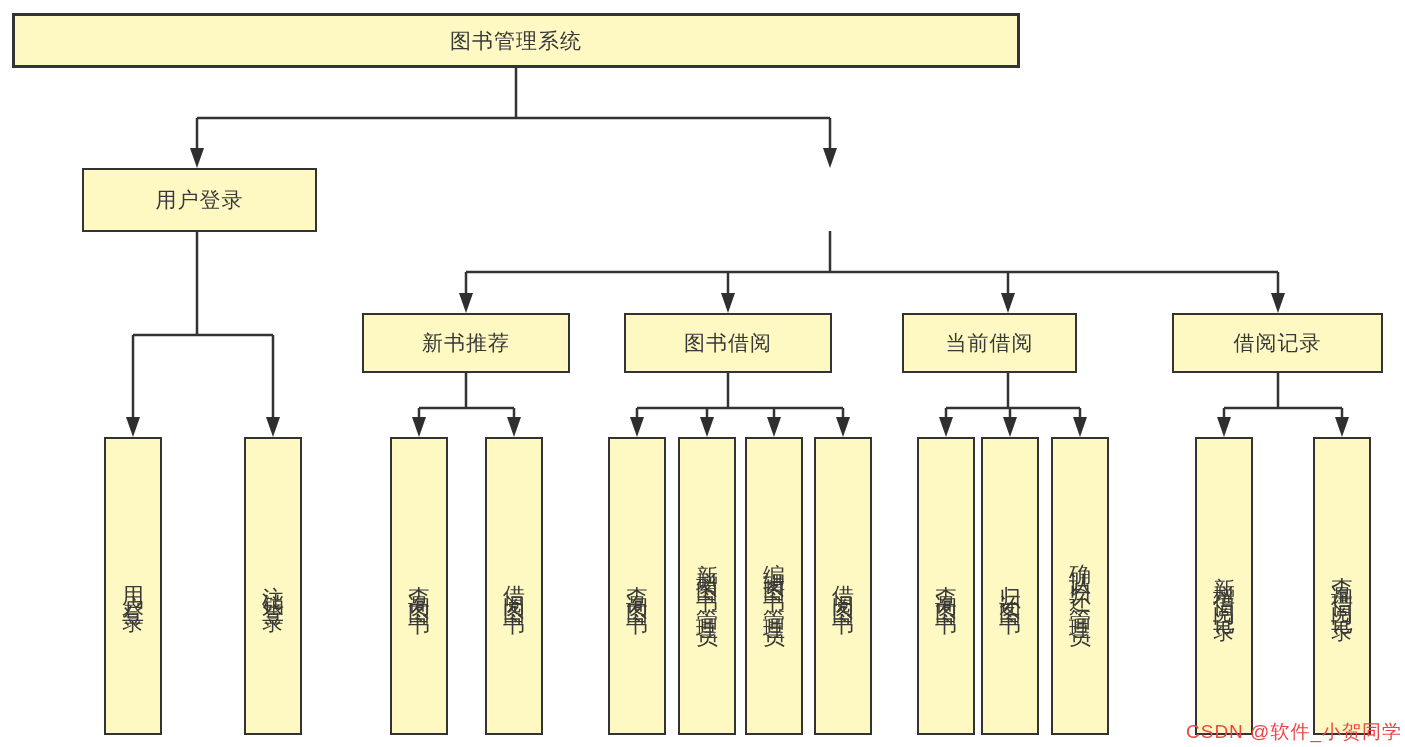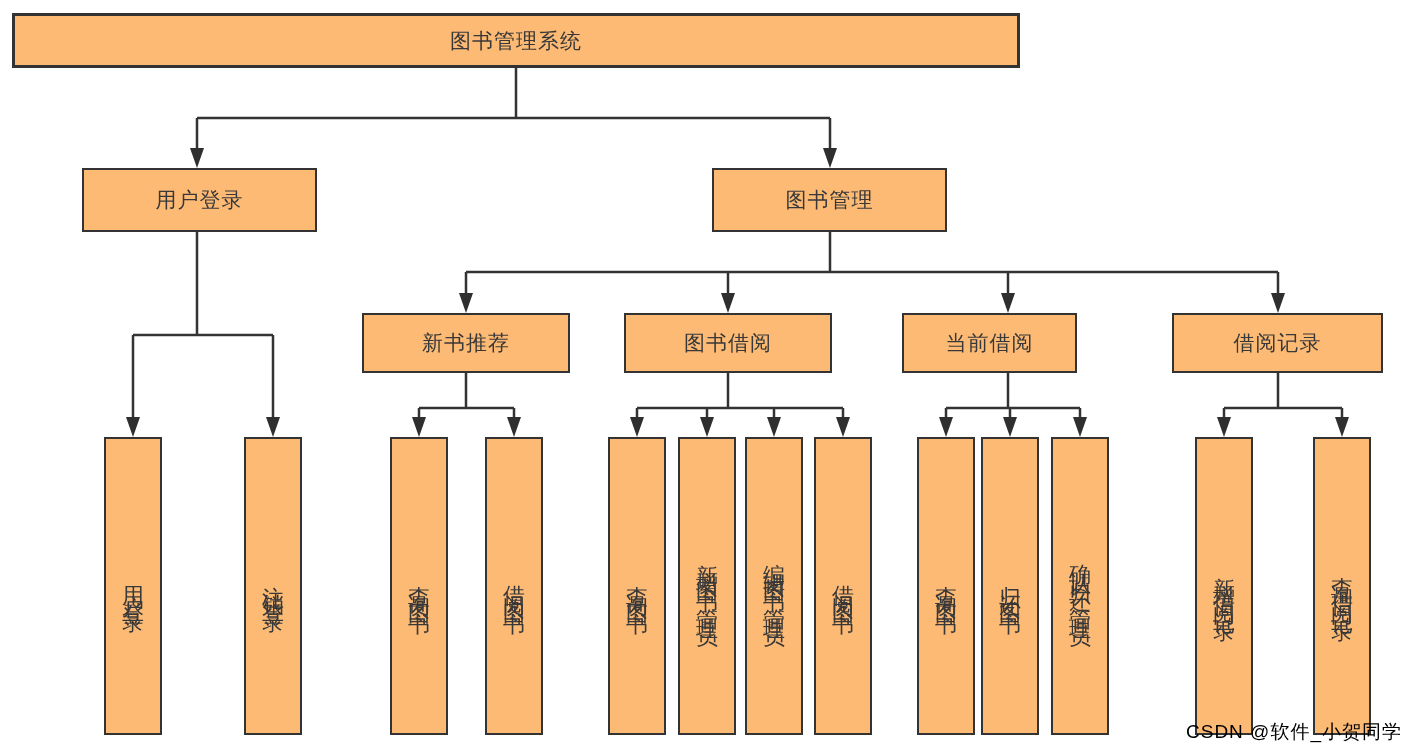--- a/index.html
+++ b/index.html
@@ -20,21 +20,21 @@
     position: absolute;
     left: 0;
     top: 0;
     width: 1405px;
     height: 747px;
   }
   .box {
     position: absolute;
     box-sizing: border-box;
     border: 2.5px solid #333333;
-    background: #fdba74;
+    background: #fef9c3;
     display: flex;
     align-items: center;
     justify-content: center;
   }
   .box.root {
     border-width: 3px;
   }
   .hlabel {
     font-size: 21px;
     letter-spacing: 1px;
@@ -51,21 +51,21 @@
     font-size: 22px;
     line-height: 1;
     letter-spacing: 9px;
     white-space: nowrap;
   }
   .watermark {
     position: absolute;
     left: 1186px;
     top: 719px;
     font-size: 19px;
-    color: #000000;
+    color: #ef4444;
     letter-spacing: 1px;
     white-space: nowrap;
     z-index: 5;
   }
 </style>
 </head>
 <body>
 
 <div class="canvas">
 
@@ -108,23 +108,20 @@
       <polygon points="1335,417 1349,417 1342,437"></polygon>
     </g>
   </svg>
 
   <div class="box root" style="left:12px; top:13px; width:1008px; height:55px;">
     <span class="hlabel">图书管理系统</span>
   </div>
 
   <div class="box" style="left:82px; top:168px; width:235px; height:64px;">
     <span class="hlabel">用户登录</span>
-  </div>
-  <div class="box" style="left:712px; top:168px; width:235px; height:64px;">
-    <span class="hlabel">图书管理</span>
   </div>
 
   <div class="box" style="left:362px; top:313px; width:208px; height:60px;text-align:center;">
     <span class="hlabel">新书推荐</span>
   </div>
   <div class="box" style="left:624px; top:313px; width:208px; height:60px;align-items:center;">
     <span class="hlabel">图书借阅</span>
   </div>
   <div class="box" style="left:902px; top:313px; width:175px; height:60px;">
     <span class="hlabel">当前借阅</span>

